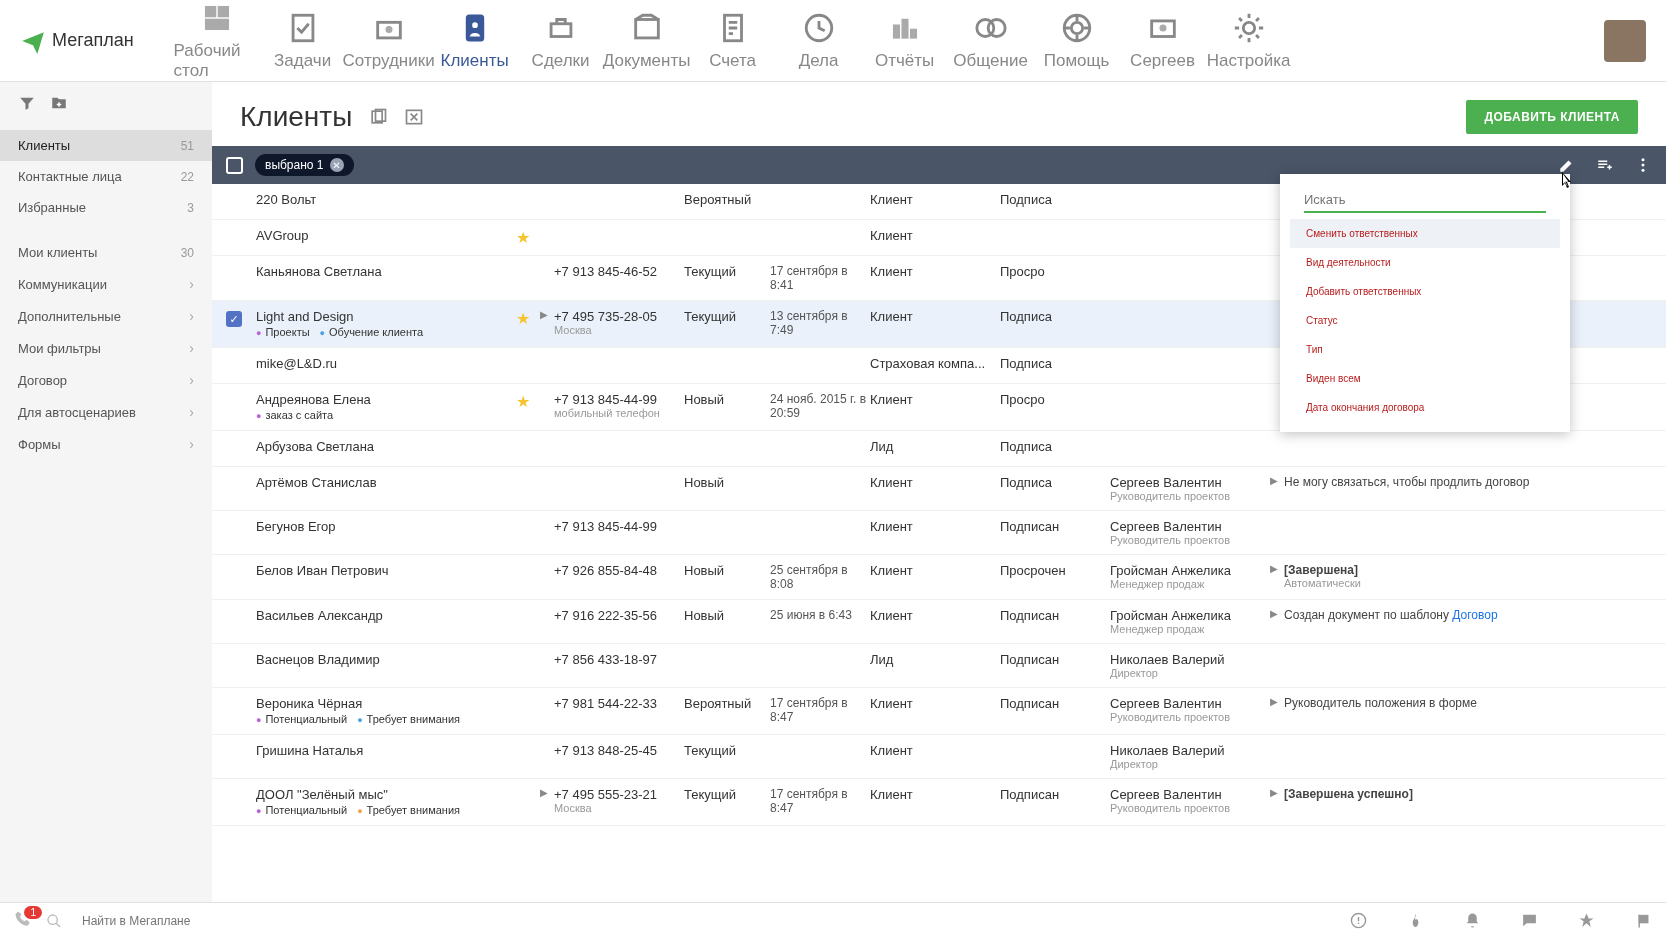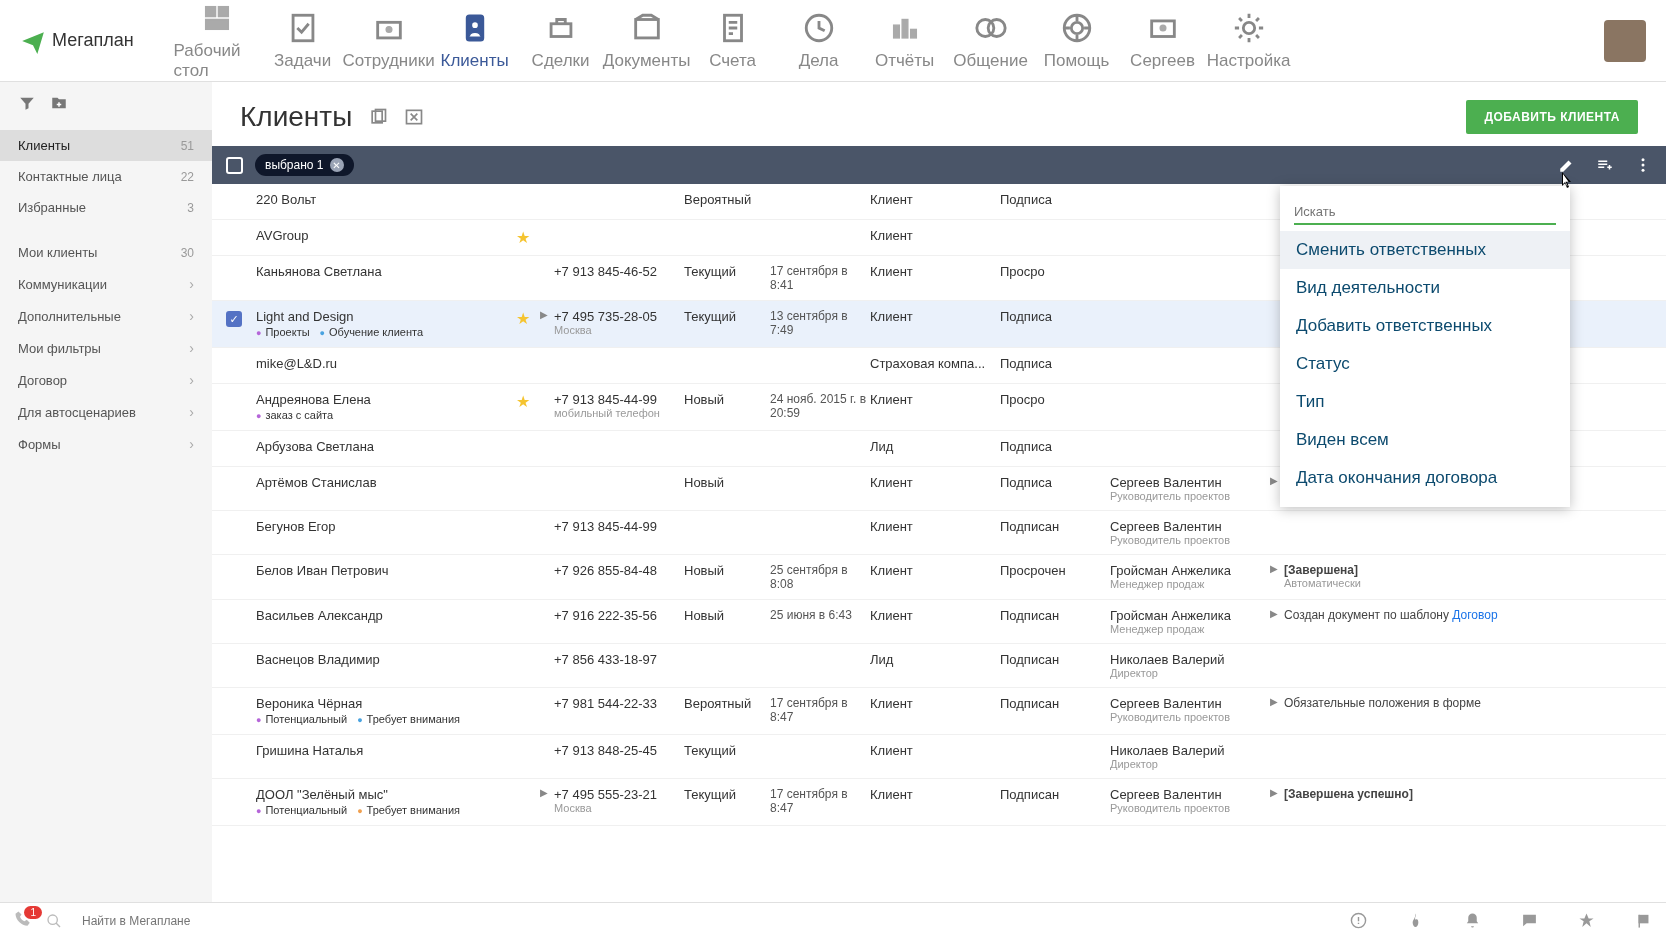--- a/index.html
+++ b/index.html
@@ -87,29 +87,29 @@
 .tag { font-size: 11px; display: inline-block; margin-right: 10px; }
 .tag::before { content: '●'; margin-right: 4px; font-size: 9px; }
 .tag.purple::before { color: #b565d9; }
 .tag.blue::before { color: #4aa3e0; }
 .tag.orange::before { color: #f0a050; }
 .link { color: #1a73e8; }
 .bold { font-weight: 600; }
 
 
 .dropdown {
-  position: absolute; top: 40px; right: 96px; width: 290px; background: #fff;
-  box-shadow: 0 2px 12px rgba(0,0,0,0.25); z-index: 50; padding: 10px 0;
+  position: absolute; top: 28px; right: 96px; width: 290px; background: #fff;
+  box-shadow: 0 2px 12px rgba(0,0,0,0.25); z-index: 50; padding: 10px 10px;
 }
 .dd-search { padding: 4px 14px 6px; }
 .dd-search input {
   width: 100%; border: none; border-bottom: 2px solid #4caf50; padding: 4px 0;
   font-size: 13px; outline: none;
 }
-.dd-item { padding: 9px 16px; font-size: 17px; color: #0c4a6e; cursor: pointer; }
+.dd-item { padding: 9px 16px; font-size: 10px; color: #b91c1c; cursor: pointer; }
 .dd-item:hover, .dd-item.hover { background: #eef1f5; }
 
 
 .bottombar {
   height: 36px; display: flex; align-items: center; padding: 0 14px;
   border-top: 1px solid #e0e0e0; background: #fff; gap: 14px;
 }
 .phone-badge { position: relative; }
 .badge { position: absolute; top: -4px; right: -10px; background: #e53935; color: #fff; font-size: 10px; border-radius: 8px; padding: 1px 6px; }
 .search-input {
@@ -573,21 +573,21 @@
             </div>
     <div class="col-star"></div>
     <div class="col-expand"></div>
     <div class="col-phone">+7 981 544-22-33</div>
     <div class="col-status">Вероятный</div>
     <div class="col-date">17 сентября в 8:47</div>
     <div class="col-type">Клиент</div>
     <div class="col-contract">Подписан</div>
     <div class="col-manager">Сергеев Валентин<div class="sub">Руководитель проектов</div></div>
     <div class="col-notemark">▶</div>
-    <div class="col-note">Обязательные положения в форме</div>
+    <div class="col-note">Руководитель положения в форме</div>
   </div>
           <div class="row">
     <div class="col-check"></div>
     <div class="col-name">
               <div>Гришина Наталья</div>
             </div>
     <div class="col-star"></div>
     <div class="col-expand"></div>
     <div class="col-phone">+7 913 848-25-45</div>
     <div class="col-status">Текущий</div>

